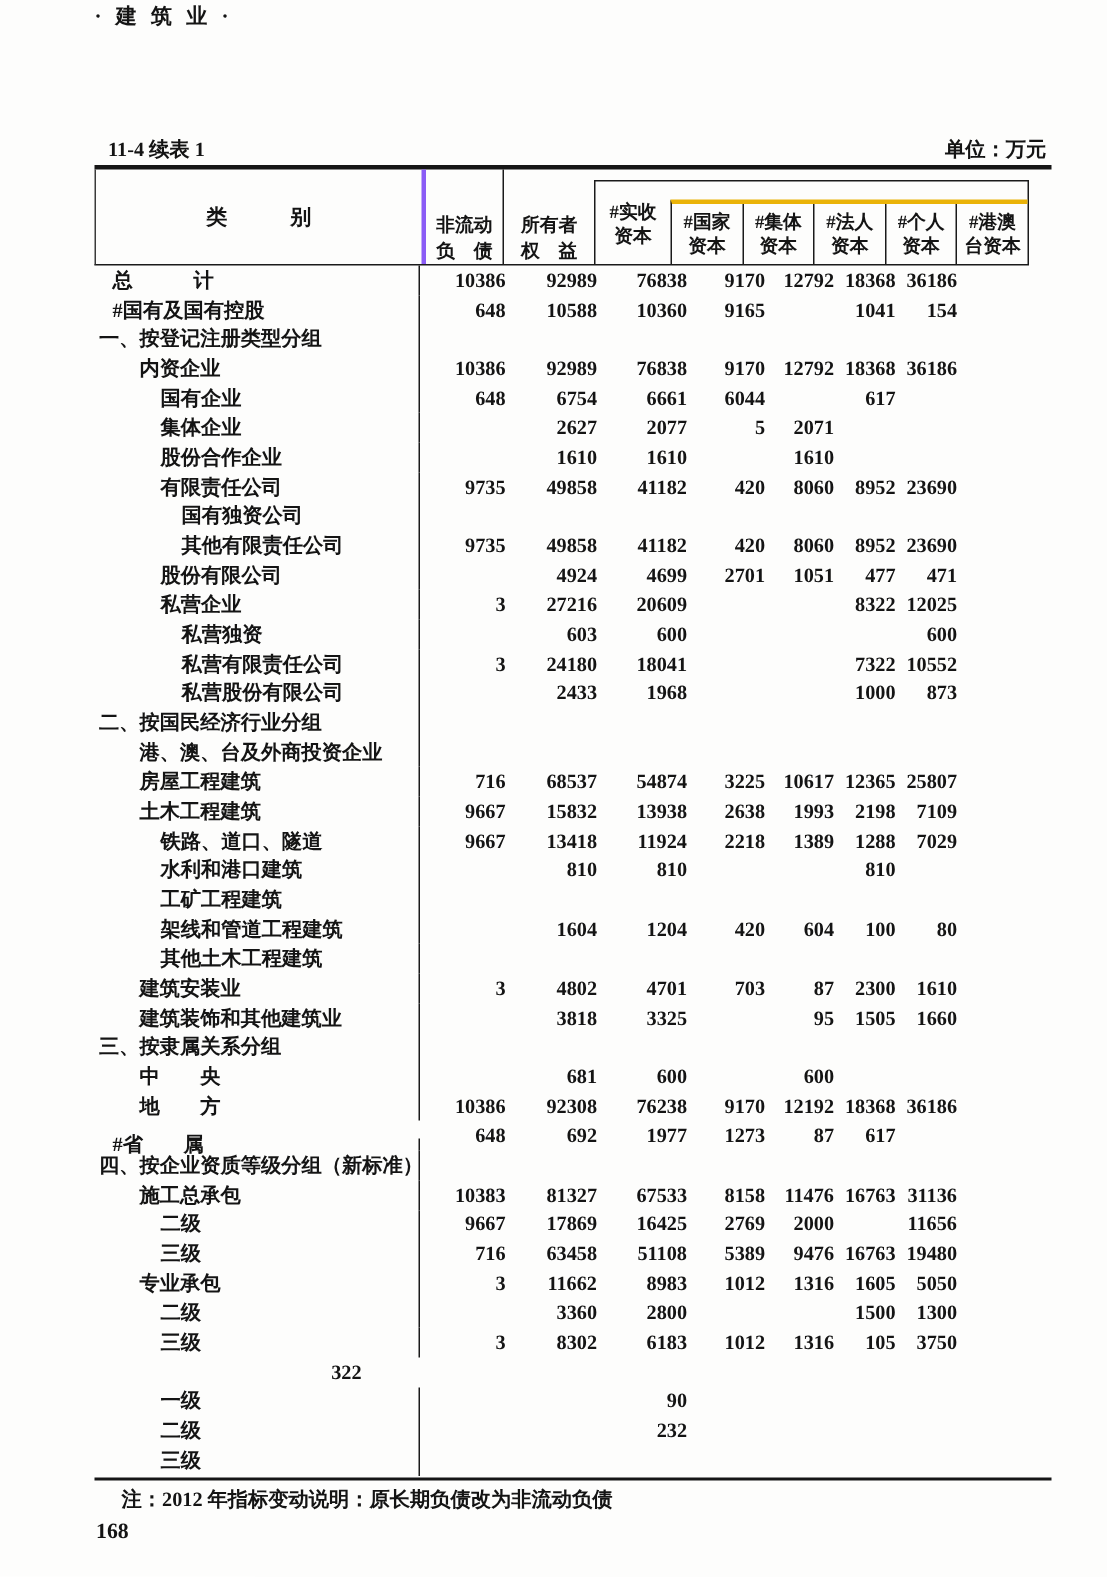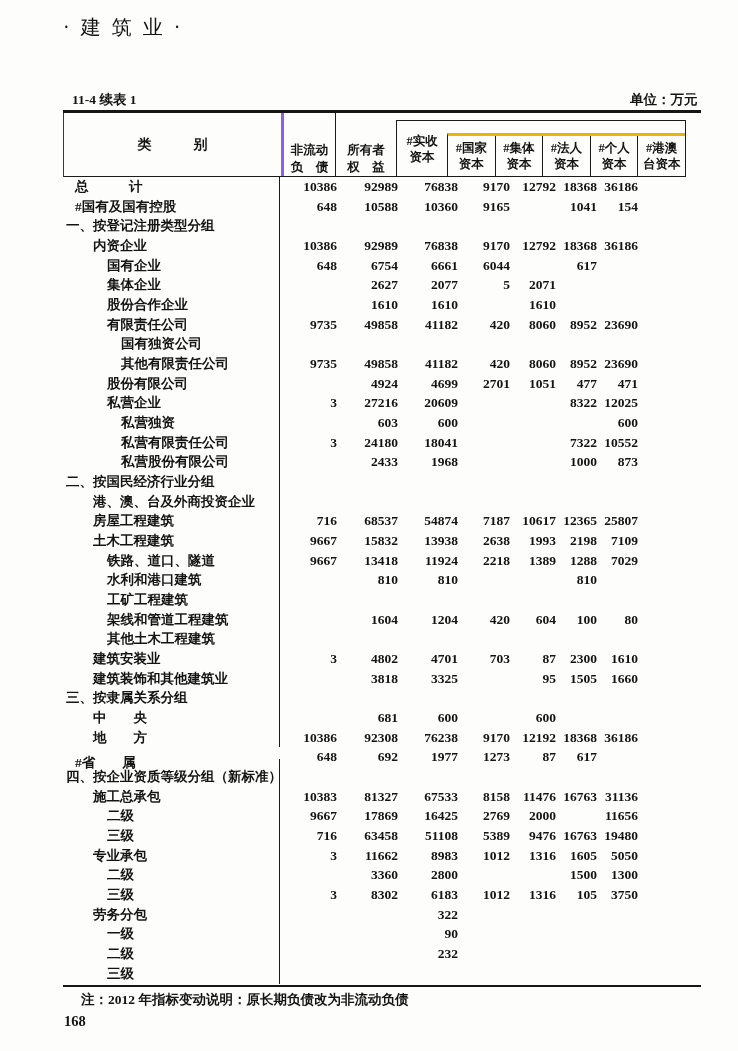--- a/index.html
+++ b/index.html
@@ -4,21 +4,21 @@
 <style>
   html,body{margin:0;padding:0;}
   body{
     width:738px;height:1051px;
     background:#ffffff;
     font-family:"Liberation Serif","DejaVu Serif",serif;
     color:#141414;
   }
   .page{position:relative;width:738px;height:1051px;background:#fdfdfc;overflow:hidden;}
 
-  .cat-header{position:absolute;top:14px;left:63px;font-size:20px;font-weight:normal;letter-spacing:3px;}
+  .cat-header{position:absolute;top:2px;left:63px;font-size:14px;font-weight:bold;letter-spacing:3px;}
   .caption{position:absolute;top:91px;left:72px;font-size:13.5px;font-weight:bold;}
   .unit{position:absolute;top:91px;left:630px;font-size:13.5px;font-weight:bold;}
 
   .topline{position:absolute;top:110px;left:63px;width:638px;height:3px;background:#161616;}
   .bottomline{position:absolute;top:985px;left:63px;width:638px;height:2px;background:#161616;}
 
   .table{position:absolute;top:113px;left:63px;width:623px;}
 
   
   .thead{display:flex;height:64px;border-bottom:1.5px solid #1a1a1a;border-left:1px solid #3a3a3a;box-sizing:border-box;}
@@ -292,21 +292,21 @@
           <div class="td c5"></div>
           <div class="td c6"></div>
           <div class="td c7"></div>
           <div class="td c8"></div>
         </div>
         <div class="tr">
           <div class="td-label" style="padding-left: 30px;">房屋工程建筑</div>
           <div class="td c1">716</div>
           <div class="td c2">68537</div>
           <div class="td c3">54874</div>
-          <div class="td c4">7187</div>
+          <div class="td c4">3225</div>
           <div class="td c5">10617</div>
           <div class="td c6">12365</div>
           <div class="td c7">25807</div>
           <div class="td c8"></div>
         </div>
         <div class="tr">
           <div class="td-label" style="padding-left: 30px;">土木工程建筑</div>
           <div class="td c1">9667</div>
           <div class="td c2">15832</div>
           <div class="td c3">13938</div>
@@ -508,21 +508,20 @@
           <div class="td c1">3</div>
           <div class="td c2">8302</div>
           <div class="td c3">6183</div>
           <div class="td c4">1012</div>
           <div class="td c5">1316</div>
           <div class="td c6">105</div>
           <div class="td c7">3750</div>
           <div class="td c8"></div>
         </div>
         <div class="tr">
-          <div class="td-label" style="padding-left: 30px;">劳务分包</div>
           <div class="td c1"></div>
           <div class="td c2"></div>
           <div class="td c3">322</div>
           <div class="td c4"></div>
           <div class="td c5"></div>
           <div class="td c6"></div>
           <div class="td c7"></div>
           <div class="td c8"></div>
         </div>
         <div class="tr">

